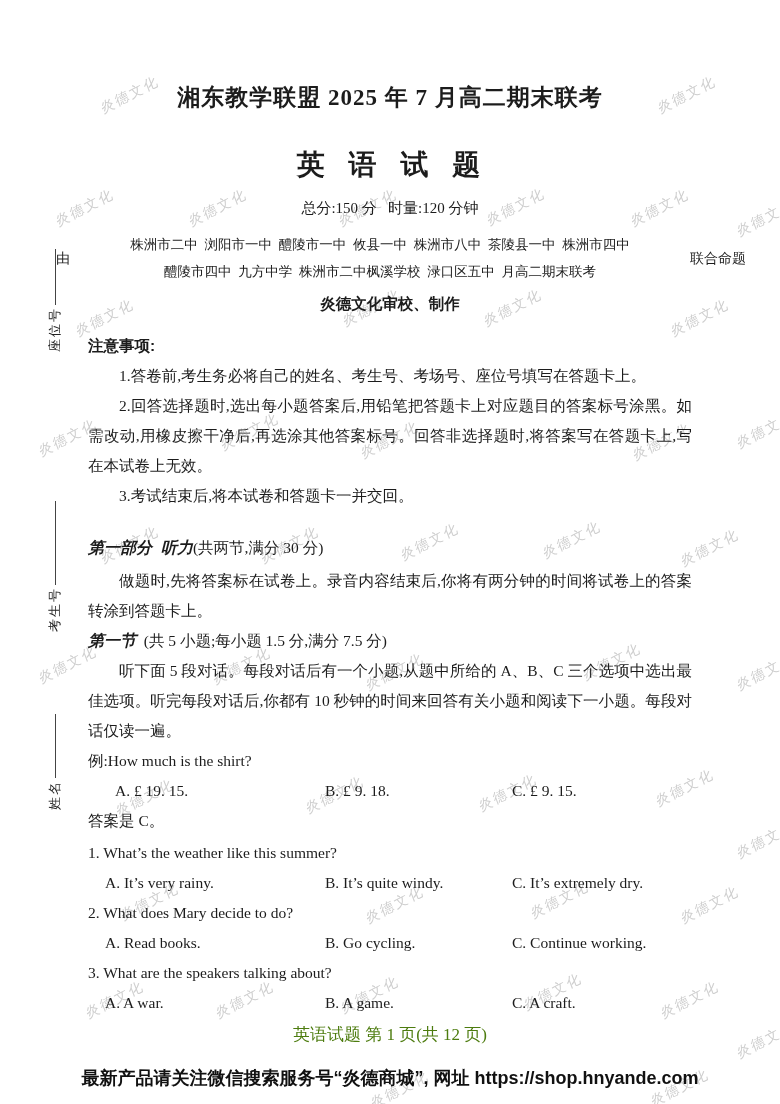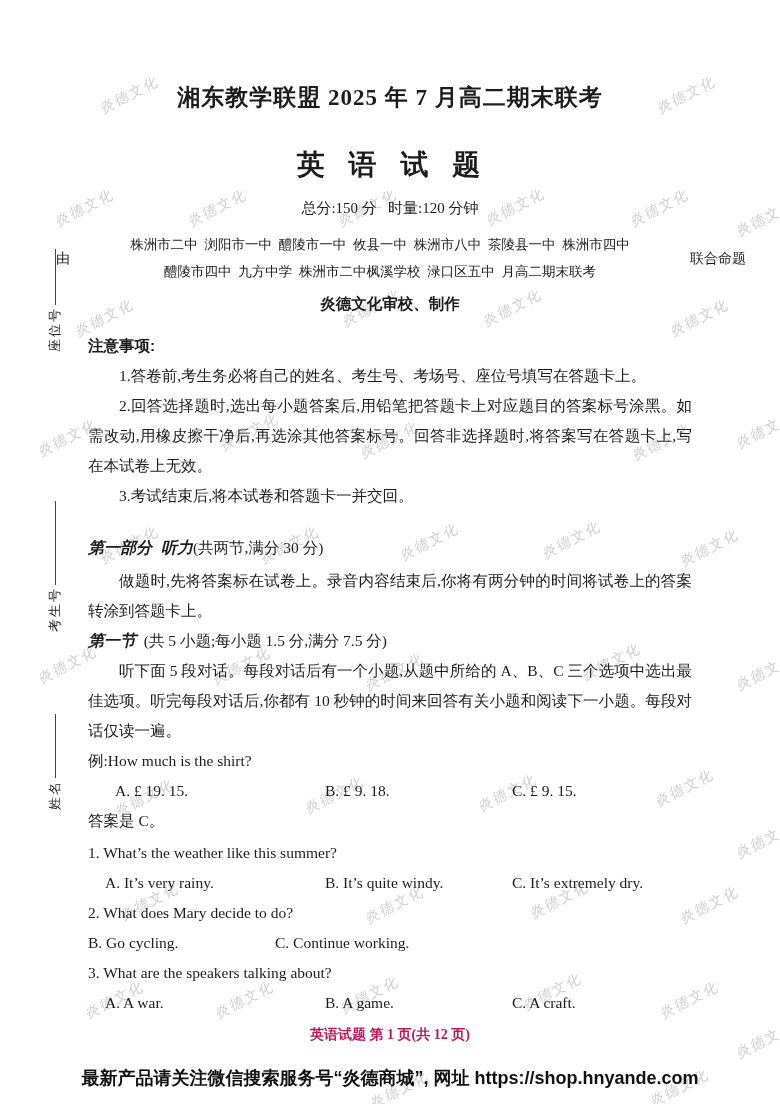--- a/index.html
+++ b/index.html
@@ -67,21 +67,21 @@
   .bold-hei { font-weight:bold; font-family:"Liberation Sans","DejaVu Sans",sans-serif; }
   .part-heading { font-size:15.5px; line-height:30px; }
   .part-heading .bh { font-size:16px;font-style:italic; }
 
   .opt-row { display:flex; font-size:15.5px; line-height:30px; }
   .opt-row .oa { width:237px; padding-left:17px; box-sizing:border-box; }
   .opt-row.example .oa { padding-left:27px; }
   .opt-row .ob { width:187px; }
   .opt-row .oc { flex:1; }
 
-  .footer { font-size:14px; line-height:26px; color:#be185d;font-weight:bold; }
+  .footer { font-size:17px; line-height:26px; color:#4d7c0f; }
 
   .banner {
     position:absolute; left:0; top:1066px; width:780px;
     text-align:center;
     font-size:18px; font-weight:bold;
     font-family:"Liberation Sans","DejaVu Sans",sans-serif;
     color:#111;
     z-index:2;
   }
 </style>
@@ -201,20 +201,21 @@
 
     <div class="abs body-text" style="top:838px;">1. What’s the weather like this summer?</div>
     <div class="abs opt-row" style="top:868px;">
       <span class="oa">A. It’s very rainy.</span>
       <span class="ob">B. It’s quite windy.</span>
       <span class="oc">C. It’s extremely dry.</span>
     </div>
 
     <div class="abs body-text" style="top:898px;">2. What does Mary decide to do?</div>
     <div class="abs opt-row" style="top:928px;">
+      <span class="oa">A. Read books.</span>
       <span class="ob">B. Go cycling.</span>
       <span class="oc">C. Continue working.</span>
     </div>
 
     <div class="abs body-text" style="top:958px;">3. What are the speakers talking about?</div>
     <div class="abs opt-row" style="top:988px;">
       <span class="oa">A. A war.</span>
       <span class="ob">B. A game.</span>
       <span class="oc">C. A craft.</span>
     </div>

